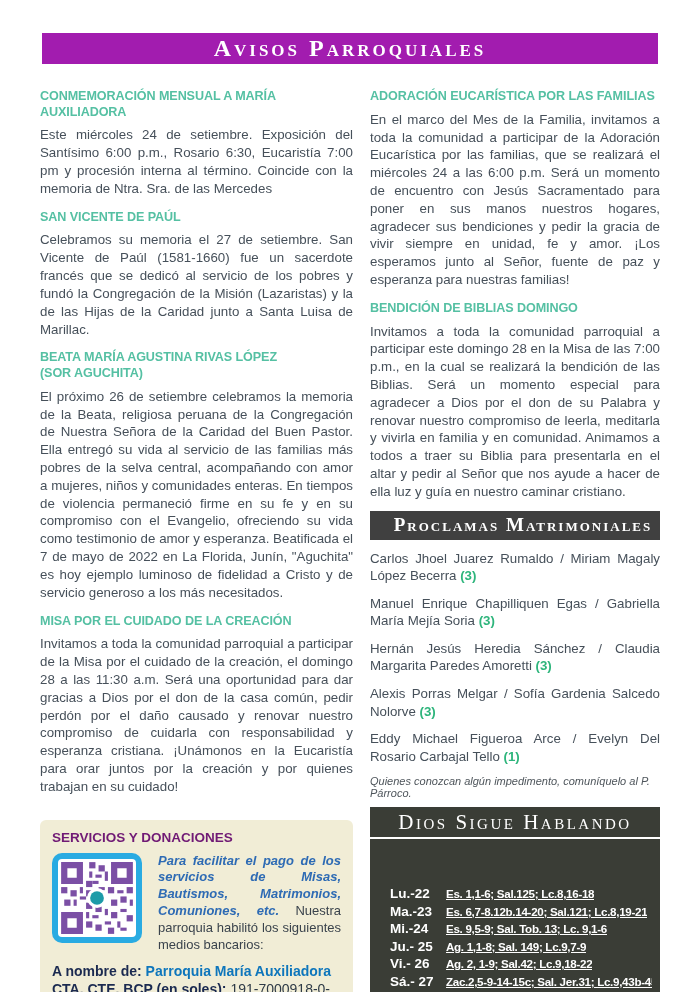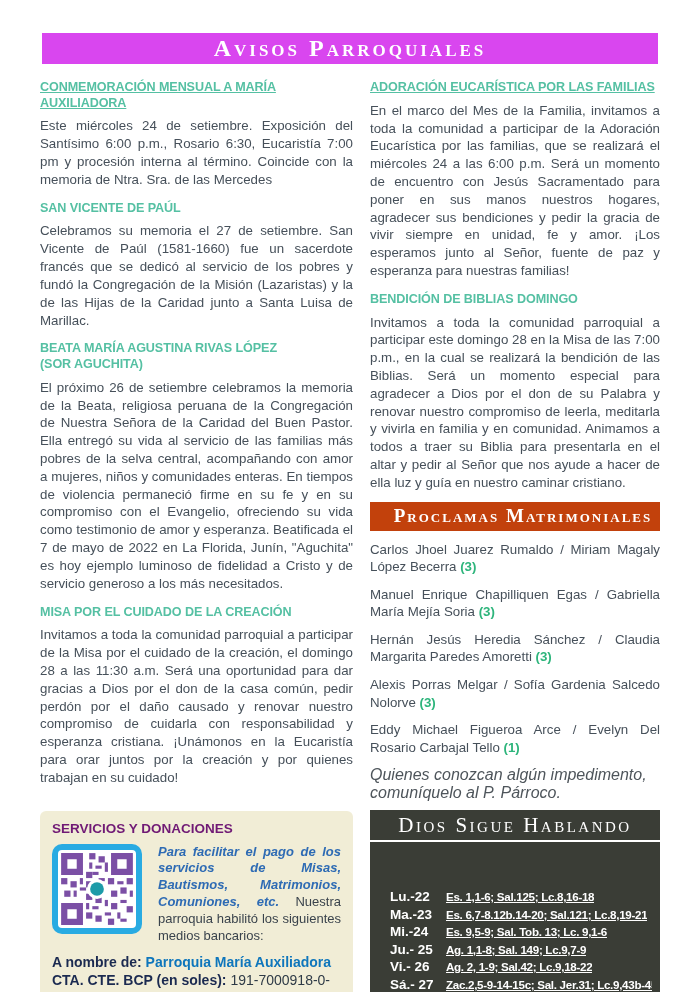--- a/index.html
+++ b/index.html
@@ -6,55 +6,55 @@
   body{
     width:700px;height:992px;background:#ffffff;overflow:hidden;
     font-family:"Liberation Sans", sans-serif;
     -webkit-font-smoothing:antialiased;
   }
   .page{position:relative;width:700px;height:992px;}
 
   
   .top-banner{
     position:absolute;left:42px;top:33px;width:616px;height:31px;
-    background:#d946ef;color:#fff;
+    background:#a21caf;color:#fff;
     font-family:"Liberation Serif", serif;font-variant:small-caps;
     font-size:24px;font-weight:600;letter-spacing:3px;
     text-align:center;line-height:30px;
   }
 
   
   .columns{position:absolute;left:40px;top:72px;width:620px;display:flex;gap:17px;}
   .col-left{width:313px;}
   .col-right{width:290px;}
 
   .sec-heading{
     color:#55C0A3;font-weight:bold;font-size:12.6px;letter-spacing:-0.1px;
     margin:12px 0 6px 0;line-height:1.25;
   }
-  .sec-heading.first{margin-top:8px;text-decoration:underline;}
+  .sec-heading.first{margin-top:17px;}
   .sec-heading .line{display:block;}
   .sec-body{
     color:#46505A;font-size:13.3px;line-height:1.34;text-align:justify;
     margin:0 0 4px 0;
   }
 
   
   .proclamas-banner{
-    margin:10px 0 10px 0;background:#c2410c;color:#fff;text-align:center;
+    margin:10px 0 10px 0;background:#404040;color:#fff;text-align:center;
     font-family:"Liberation Serif", serif;font-variant:small-caps;
     font-size:19px;font-weight:600;letter-spacing:2px;padding:3px 0 4px 16px;
   }
   .couple{
     color:#46505A;font-size:13.3px;line-height:1.32;text-align:justify;
     margin:4px 0 10px 0;
   }
   .couple .count{color:#2EB57C;font-weight:bold;}
   .impediment-note{
-    font-size:16px;font-style:italic;color:#4E555B;margin:2px 0 0 0;
+    font-size:11px;font-style:italic;color:#4E555B;margin:2px 0 0 0;
   }
 
   
   .servicios-box{
     margin-top:24px;background:#F1EDD6;border-radius:6px;
     padding:10px 12px 12px 12px;
   }
   .servicios-heading{
     color:#701a75;font-weight:bold;font-size:13.5px;margin:0 0 8px 0;
   }

